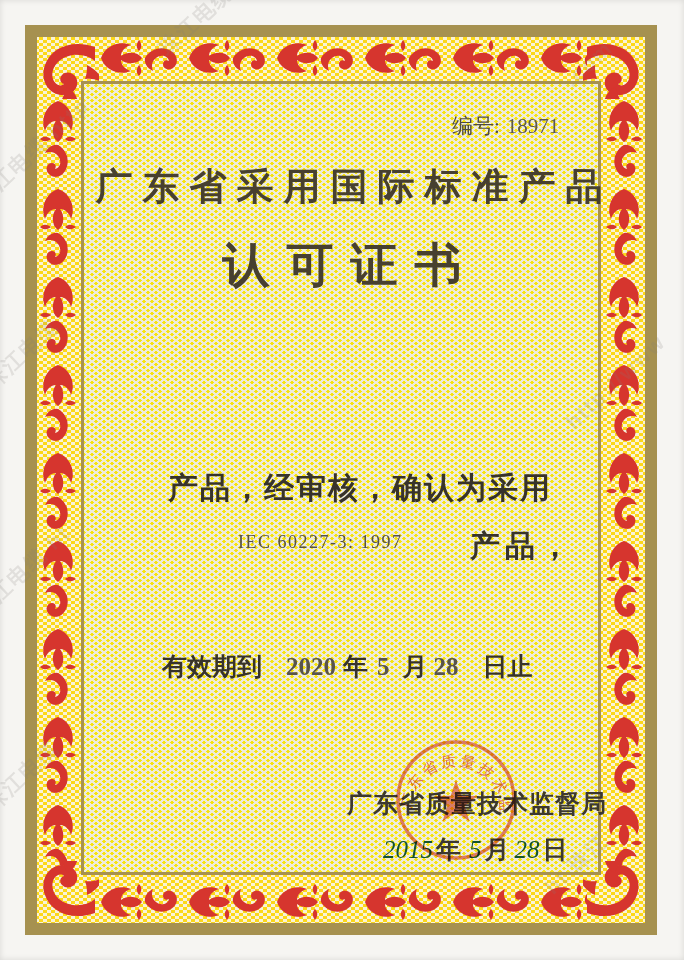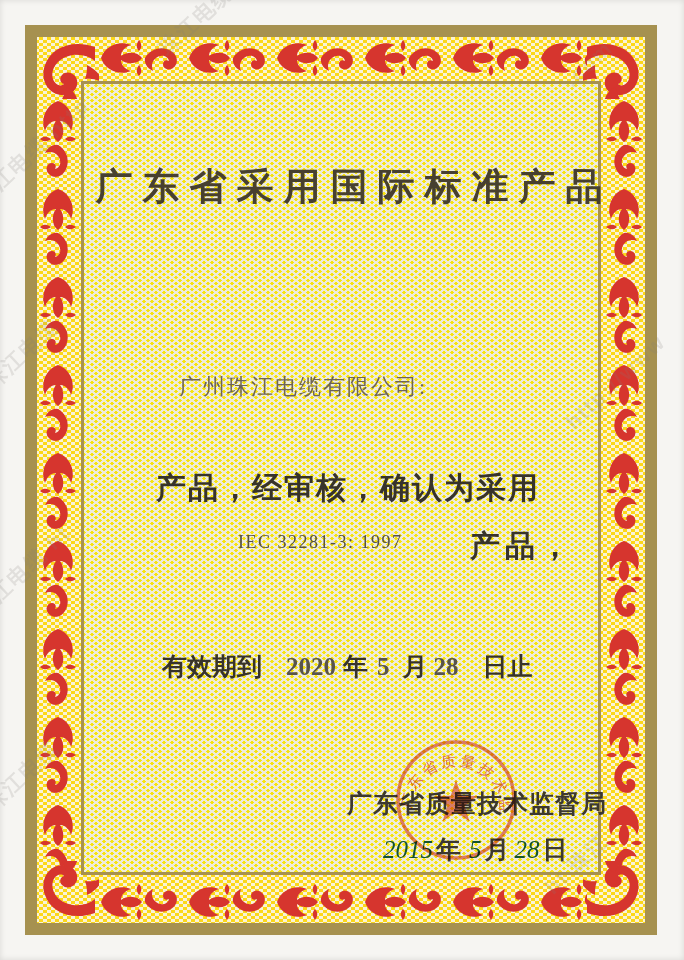--- a/index.html
+++ b/index.html
@@ -27,21 +27,21 @@
   .txt{position:absolute;white-space:nowrap;color:#3b372e;z-index:3;}
   .number-row{left:452px;top:112px;font-size:21px;color:#4e4a42;}
   .number-row .num{color:#5b5750;margin-left:7px;}
   .title1{left:0;right:0;top:162px;text-align:center;font-size:37px;font-weight:700;
           letter-spacing:10px;padding-left:24px;color:#474030;}
   .title2{left:0;right:0;top:234px;text-align:center;font-size:47px;font-weight:700;
           letter-spacing:17px;padding-left:17px;color:#474030;}
   .company{left:179px;top:372px;font-size:22px;letter-spacing:2px;color:#6d6456;}
   .lead{left:221px;top:406px;font-size:31px;font-weight:700;letter-spacing:8px;color:#37332b;}
   .product-small{left:401px;top:421px;font-size:15px;font-weight:700;letter-spacing:.5px;color:#454139;}
-  .line2{left:156px;top:468px;font-size:30px;font-weight:700;letter-spacing:2px;color:#37332b;}
+  .line2{left:168px;top:468px;font-size:30px;font-weight:700;letter-spacing:2px;color:#37332b;}
   .standard{left:238px;top:532px;font-size:18px;letter-spacing:1.5px;color:#545048;}
   .product2{left:470px;top:526px;font-size:30px;font-weight:700;letter-spacing:5px;color:#37332b;}
   .close-line{left:168px;top:590px;font-size:30px;font-weight:700;letter-spacing:4px;color:#37332b;}
   .validity{left:162px;top:650px;font-size:25px;font-weight:700;color:#37332b;}
   .validity .num{font-weight:700;color:#58544c;}
   .authority{left:347px;top:787px;font-size:25px;font-weight:700;letter-spacing:1px;color:#3c382f;}
   .issue-date{left:383px;top:833px;font-size:25px;font-weight:700;color:#3c382f;}
   .issue-date .num{font-weight:400;color:#14532d;font-style:italic;}
   .g1{margin-left:24px;} .g2{margin-left:7px;} .g3{margin-left:9px;}
   .g4{margin-left:13px;} .g5{margin-left:6px;} .g6{margin-left:24px;font-family:Liberation Mono, monospace;}
@@ -144,29 +144,32 @@
           <path d="M58 10 C36 2 14 10 8 28 C3 42 10 56 24 58 C34 59 42 52 40 43 C38 36 30 33 25 38 C22 41 23 46 27 47 C24 50 18 48 16 42 C13 31 22 20 36 18 C44 17 52 19 58 24 Z"></path>
           <path d="M30 50 C38 54 42 62 41 72 C36 66 30 64 24 64 C27 59 28 54 30 50 Z"></path>
           <path d="M50 28 C58 32 64 38 66 46 C60 42 54 41 48 42 C50 37 50 32 50 28 Z"></path>
         </g>
       </svg>
 
       <div class="inner dots-inner"></div>
     </div>
   </div>
 
+  <div class="txt number-row">
+    <span>编号:</span><span class="num">18971</span>
+  </div>
 
   <div class="txt title1">广东省采用国际标准产品</div>
-
-  <div class="txt company">广州珠江电缆有限公司:</div>
+  <div class="txt title2">认可证书</div>
+
 
 
   <div class="txt line2">产品，经审核，确认为采用</div>
 
-  <div class="txt standard">IEC 32281-3: 1997</div>
+  <div class="txt standard">IEC 60227-3: 1997</div>
   <div class="txt product2">产品，</div>
 
 
   <div class="txt validity">
     <span>有效期到</span><span class="num g1">2020</span><span class="g2">年</span><span class="num g3">5</span><span class="g4">月</span><span class="num g5">28</span><span class="g6">日止</span>
   </div>
 
   <div class="txt authority">广东省质量技术监督局</div>
 
   <div class="txt issue-date">

